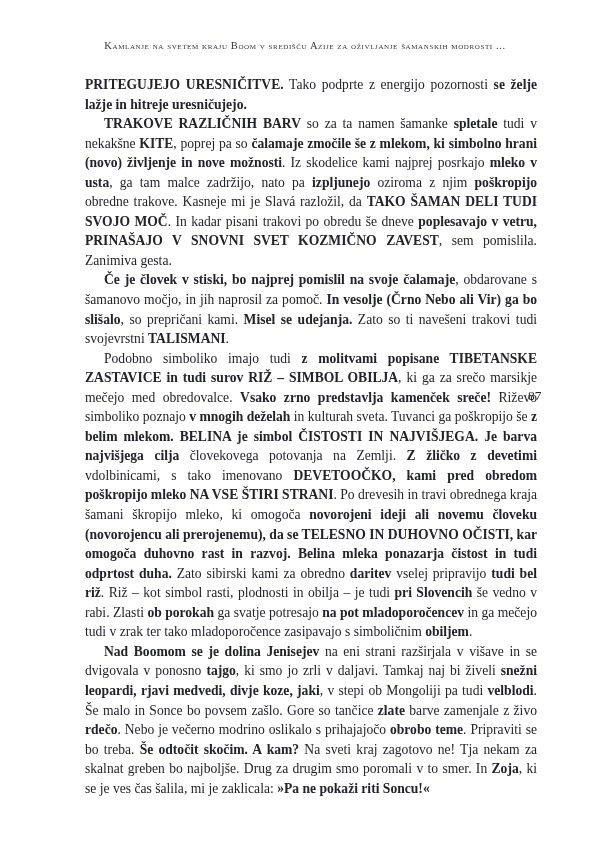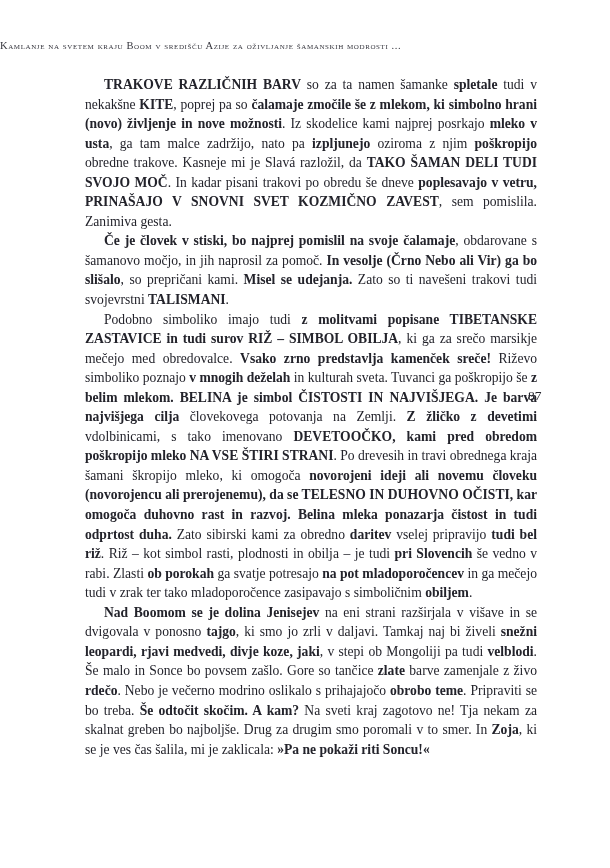--- a/index.html
+++ b/index.html
@@ -15,20 +15,21 @@
   .book-page {
     position: absolute;
     inset: 0;
     background: #ffffff;
   }
   .running-head {
     position: absolute;
     top: 40px;
     left: 0;
     right: 0;
+    text-align: center;
     font-variant: small-caps;
     letter-spacing: 0.6px;
     font-size: 10.5px;
     color: #35353d;
     white-space: nowrap;
   }
   .page-number {
     position: absolute;
     top: 388px;
     left: 528px;
@@ -51,18 +52,19 @@
 </style>
 </head>
 <body>
 
 <div class="book-page">
   <div class="running-head">Kamlanje na svetem kraju Boom v središču Azije za oživljanje šamanskih modrosti ...</div>
 
   <div class="page-number">87</div>
 
   <div class="body-text">
+      <p class="para"><span class="run bold">PRITEGUJEJO URESNIČITVE.</span><span class="run"> Tako podprte z energijo pozornosti </span><span class="run bold">se želje lažje in hitreje uresničujejo.</span></p>
       <p class="para indent"><span class="run bold">TRAKOVE RAZLIČNIH BARV</span><span class="run"> so za ta namen šamanke </span><span class="run bold">spletale</span><span class="run"> tudi v nekakšne </span><span class="run bold">KITE</span><span class="run">, poprej pa so </span><span class="run bold">čalamaje zmočile še z mlekom, ki simbolno hrani (novo) življenje in nove možnosti</span><span class="run">. Iz skodelice kami najprej posrkajo </span><span class="run bold">mleko v usta</span><span class="run">, ga tam malce zadržijo, nato pa </span><span class="run bold">izpljunejo</span><span class="run"> oziroma z njim </span><span class="run bold">poškropijo</span><span class="run"> obredne trakove. Kasneje mi je Slavá razložil, da </span><span class="run bold">TAKO ŠAMAN DELI TUDI SVOJO MOČ</span><span class="run">. In kadar pisani trakovi po obredu še dneve </span><span class="run bold">poplesavajo v vetru, PRINAŠAJO V SNOVNI SVET KOZMIČNO ZAVEST</span><span class="run">, sem pomislila. Zanimiva gesta.</span></p>
       <p class="para indent"><span class="run bold">Če je človek v stiski, bo najprej pomislil na svoje čalamaje</span><span class="run">, obdarovane s šamanovo močjo, in jih naprosil za pomoč. </span><span class="run bold">In vesolje (Črno Nebo ali Vir) ga bo slišalo</span><span class="run">, so prepričani kami. </span><span class="run bold">Misel se udejanja.</span><span class="run"> Zato so ti navešeni trakovi tudi svojevrstni </span><span class="run bold">TALISMANI</span><span class="run">.</span></p>
       <p class="para indent"><span class="run">Podobno simboliko imajo tudi </span><span class="run bold">z molitvami popisane TIBETANSKE ZASTAVICE in tudi surov RIŽ – SIMBOL OBILJA</span><span class="run">, ki ga za srečo marsikje mečejo med obredovalce. </span><span class="run bold">Vsako zrno predstavlja kamenček sreče!</span><span class="run"> Riževo simboliko poznajo </span><span class="run bold">v mnogih deželah</span><span class="run"> in kulturah sveta. Tuvanci ga poškropijo še </span><span class="run bold">z belim mlekom. BELINA je simbol ČISTOSTI IN NAJVIŠJEGA. Je barva najvišjega cilja</span><span class="run"> človekovega potovanja na Zemlji. </span><span class="run bold">Z žličko z devetimi</span><span class="run"> vdolbinicami, s tako imenovano </span><span class="run bold">DEVETOOČKO, kami pred obredom poškropijo mleko NA VSE ŠTIRI STRANI</span><span class="run">. Po drevesih in travi obrednega kraja šamani škropijo mleko, ki omogoča </span><span class="run bold">novorojeni ideji ali novemu človeku (novorojencu ali prerojenemu), da se TELESNO IN DUHOVNO OČISTI, kar omogoča duhovno rast in razvoj. Belina mleka ponazarja čistost in tudi odprtost duha.</span><span class="run"> Zato sibirski kami za obredno </span><span class="run bold">daritev</span><span class="run"> vselej pripravijo </span><span class="run bold">tudi bel riž</span><span class="run">. Riž – kot simbol rasti, plodnosti in obilja – je tudi </span><span class="run bold">pri Slovencih</span><span class="run"> še vedno v rabi. Zlasti </span><span class="run bold">ob porokah</span><span class="run"> ga svatje potresajo </span><span class="run bold">na pot mladoporočencev</span><span class="run"> in ga mečejo tudi v zrak ter tako mladoporočence zasipavajo s simboličnim </span><span class="run bold">obiljem</span><span class="run">.</span></p>
       <p class="para indent"><span class="run bold">Nad Boomom se je dolina Jenisejev</span><span class="run"> na eni strani razširjala v višave in se dvigovala v ponosno </span><span class="run bold">tajgo</span><span class="run">, ki smo jo zrli v daljavi. Tamkaj naj bi živeli </span><span class="run bold">snežni leopardi, rjavi medvedi, divje koze, jaki</span><span class="run">, v stepi ob Mongoliji pa tudi </span><span class="run bold">velblodi</span><span class="run">. Še malo in Sonce bo povsem zašlo. Gore so tančice </span><span class="run bold">zlate</span><span class="run"> barve zamenjale z živo </span><span class="run bold">rdečo</span><span class="run">. Nebo je večerno modrino oslikalo s prihajajočo </span><span class="run bold">obrobo teme</span><span class="run">. Pripraviti se bo treba. </span><span class="run bold">Še odtočit skočim. A kam?</span><span class="run"> Na sveti kraj zagotovo ne! Tja nekam za skalnat greben bo najboljše. Drug za drugim smo poromali v to smer. In </span><span class="run bold">Zoja</span><span class="run">, ki se je ves čas šalila, mi je zaklicala: </span><span class="run bold">»Pa ne pokaži riti Soncu!«</span></p>
     </div>
 </div>
 
 </body></html>

